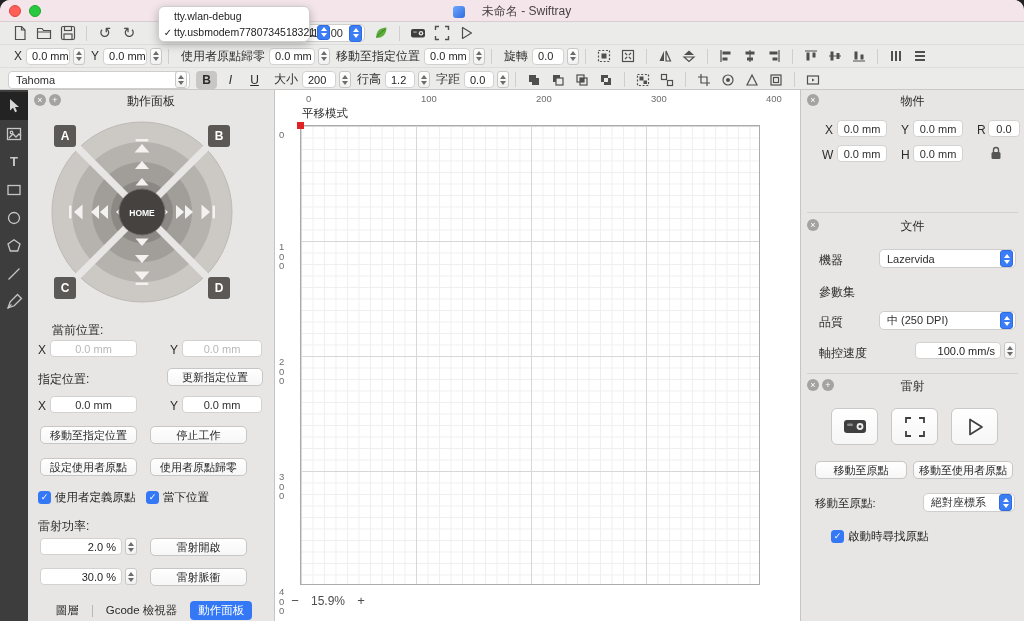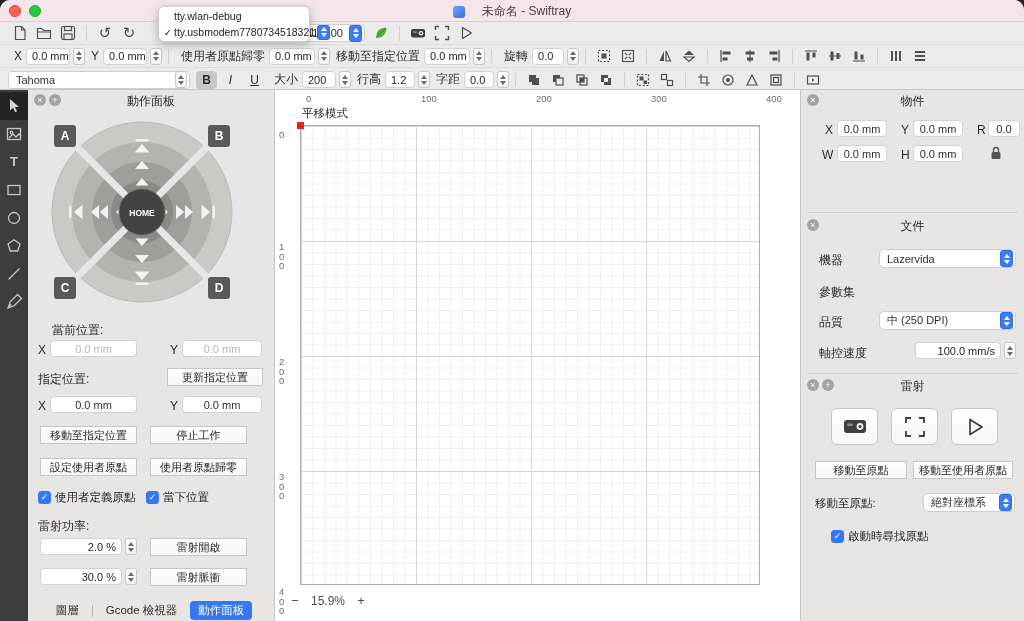--- a/index.html
+++ b/index.html
@@ -59,21 +59,21 @@
   .tool svg .f{fill:#d6d6d6}
   .tool svg text{fill:#c9c9c9;font-weight:bold;font-size:13px;font-family:"Liberation Sans",sans-serif}
 
   
   .lpanel{position:relative;width:247px;background:#e8e6e5;border-right:1px solid #c6c5c4;flex:0 0 auto}
   .phead-ic{position:absolute;width:12px;height:12px;border-radius:50%;background:#a5a3a1;color:#fff;font-size:9px;line-height:12px;text-align:center}
   .ptitle{position:absolute;left:0;right:0;text-align:center;font-size:12px;color:#2b2b2b}
   .plabel{position:absolute;font-size:12px;color:#2b2b2b;white-space:nowrap}
   .xylab{position:absolute;font-size:12px;color:#2b2b2b}
   .pfield{position:absolute;height:17px;background:#fff;border:1px solid #d3d2d1;border-radius:4px;font-size:11px;display:flex;align-items:center;justify-content:center}
-  .pbtn{position:absolute;height:18px;background:linear-gradient(#ffffff,#f6f6f6);border:1px solid #c7c6c5;border-radius:0;font-size:11px;color:#1e1e1e;display:flex;align-items:center;justify-content:center;white-space:nowrap}
+  .pbtn{position:absolute;height:18px;background:linear-gradient(#ffffff,#f6f6f6);border:1px solid #c7c6c5;border-radius:5px;font-size:11px;color:#1e1e1e;display:flex;align-items:center;justify-content:center;white-space:nowrap}
   .cbrow{position:absolute;display:flex;align-items:center;gap:4px}
   .cbbox{width:13px;height:13px;background:#3478f6;border-radius:3.5px;color:#fff;font-size:9px;line-height:13px;text-align:center;flex:0 0 auto}
   .cblab{font-size:11.5px;color:#1e1e1e;white-space:nowrap}
   .tabs{position:absolute;left:0;right:0;bottom:2px;display:flex;align-items:center;justify-content:center;gap:7px;height:17px}
   .tab{font-size:11.5px;color:#2b2b2b;padding:1px 6px;white-space:nowrap}
   .tab.activetab{background:#3478f6;color:#fff;border-radius:4px;padding:2px 8px}
   .tabdiv{width:1px;height:12px;background:#b9b8b7}
 
   
   .canvas{position:relative;width:525px;background:#fff;flex:0 0 auto;overflow:hidden}

